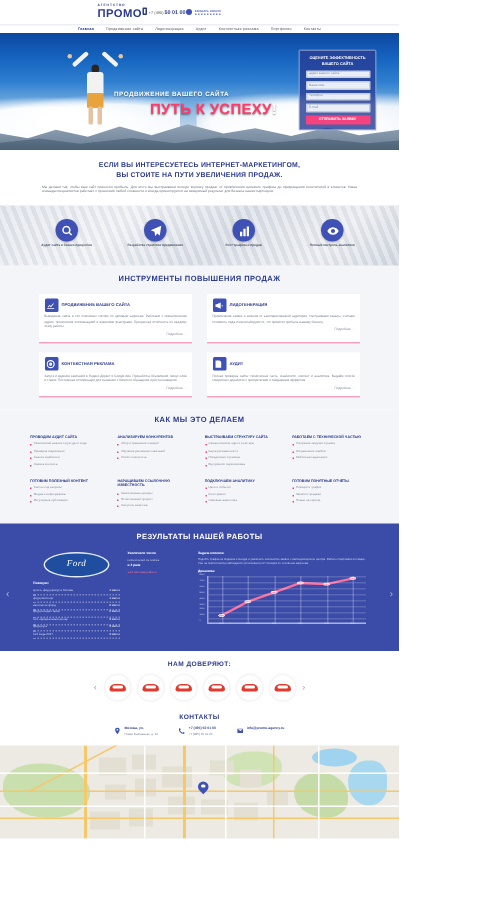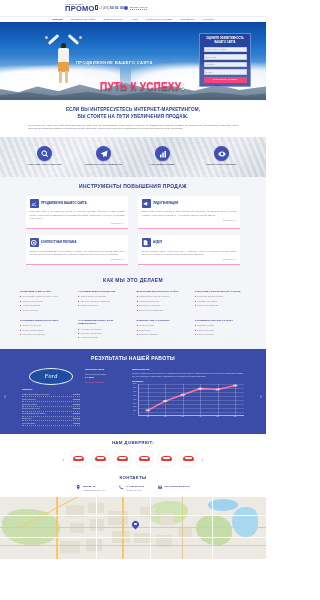--- a/index.html
+++ b/index.html
@@ -55,21 +55,21 @@
   .p-armL { position:absolute; left:3px; top:2px; width:13px; height:2.6px; background:#f2f2f0; transform:rotate(-42deg); border-radius:1.3px; }
   .p-armR { position:absolute; left:23px; top:2px; width:13px; height:2.6px; background:#f2f2f0; transform:rotate(42deg); border-radius:1.3px; }
   .p-handL { position:absolute; left:1px; top:0px; width:3px; height:3px; border-radius:50%; background:#e6c3a0; }
   .p-handR { position:absolute; left:35px; top:0px; width:3px; height:3px; border-radius:50%; background:#e6c3a0; }
   .p-shorts { position:absolute; left:14px; top:26px; width:11px; height:10px; background:#e8a33d; border-radius:1px; }
   .p-legL { position:absolute; left:15px; top:35px; width:3.4px; height:12px; background:#e6c3a0; border-radius:1px; }
   .p-legR { position:absolute; left:21px; top:35px; width:3.4px; height:12px; background:#e6c3a0; border-radius:1px; }
 
   .hero-copy { position:absolute; left:76px; top:38px; }
   .hero-sub { font-size:4.2px; color:#fff; font-weight:bold; letter-spacing:.35px; text-shadow:0 0.4px 1px rgba(0,0,0,.4); }
-  .hero-title { font-size:10px; font-weight:bold; letter-spacing:.2px; margin-top:14px; color:#ff3b6b; text-shadow:0 0.6px 1.2px rgba(0,0,0,.45);padding-left:24px; }
+  .hero-title { font-size:10px; font-weight:bold; letter-spacing:.2px; margin-top:1px; color:#ff3b6b; text-shadow:0 0.6px 1.2px rgba(0,0,0,.45);padding-left:24px; }
   .hero-title .w { color:#ffffff; }
 
   .hero-form { position:absolute; right:15px; top:11px; width:52px; background:rgba(40,62,150,.82); border:0.4px solid rgba(255,255,255,.35); padding:3px 3.5px; border-radius:1px; }
   .hf-title { font-size:2.6px; color:#fff; text-align:center; font-weight:bold; line-height:1.4; margin-bottom:2.5px; }
   .hf-field { height:5.5px; background:#e9eef7; border:0.4px solid #c4cde0; border-radius:0.6px; margin-bottom:2px; display:flex; align-items:center; padding:0 1.5px; font-size:2.2px; color:#8791a8; }
   .hf-btn { height:6px; background:#f5437f; border-radius:0.6px; display:flex; align-items:center; justify-content:center; font-size:2.4px; color:#fff; font-weight:bold; margin-top:1px; }
 
   
   .intro { background:#fff; padding:7px 28px 6px; text-align:center; }
   .intro h2 { font-size:4.6px; color:#2b3a8f; font-weight:bold; line-height:1.45; letter-spacing:.15px; }

